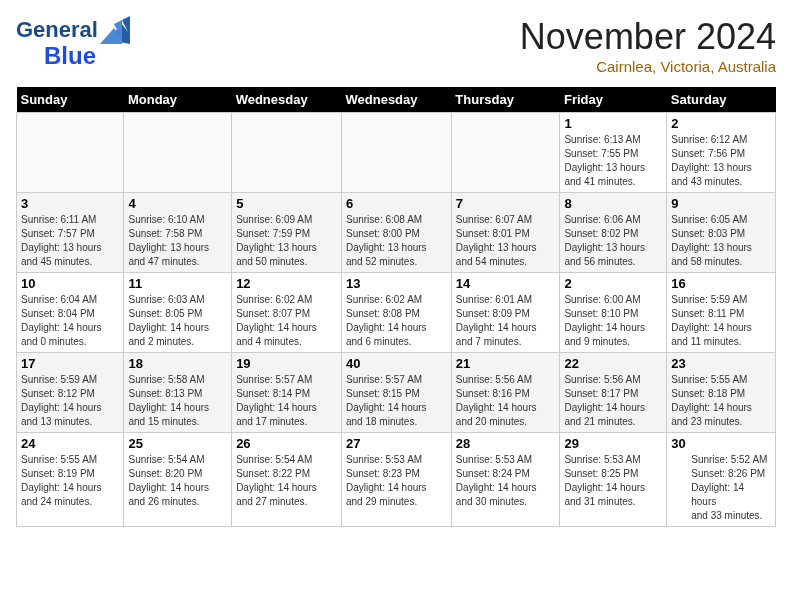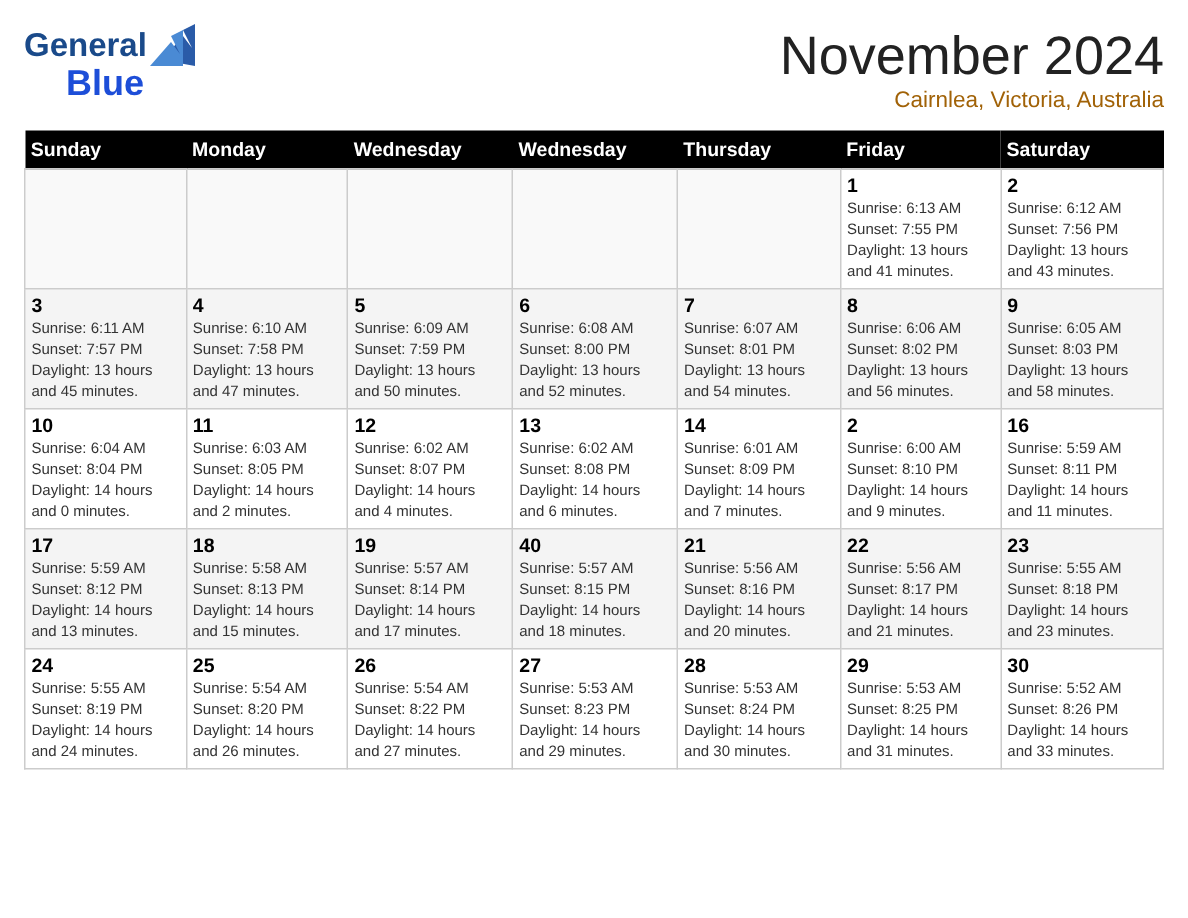--- a/index.html
+++ b/index.html
@@ -332,20 +332,20 @@
         </td>
         <td>
           <span class="day-num">29</span>
           <div class="day-info" style="white-space: pre-line;">Sunrise: 5:53 AM
 Sunset: 8:25 PM
 Daylight: 14 hours
 and 31 minutes.</div>
         </td>
         <td>
           <span class="day-num">30</span>
-          <div class="day-info" style="white-space: pre-line;">Sunrise: 5:52 AM
+          <div class="day-info" style="white-space: pre-line; margin-left: 20px;">Sunrise: 5:52 AM
 Sunset: 8:26 PM
 Daylight: 14 hours
 and 33 minutes.</div>
         </td>
       </tr>
     </tbody>
 </table>
 
 </body></html>

